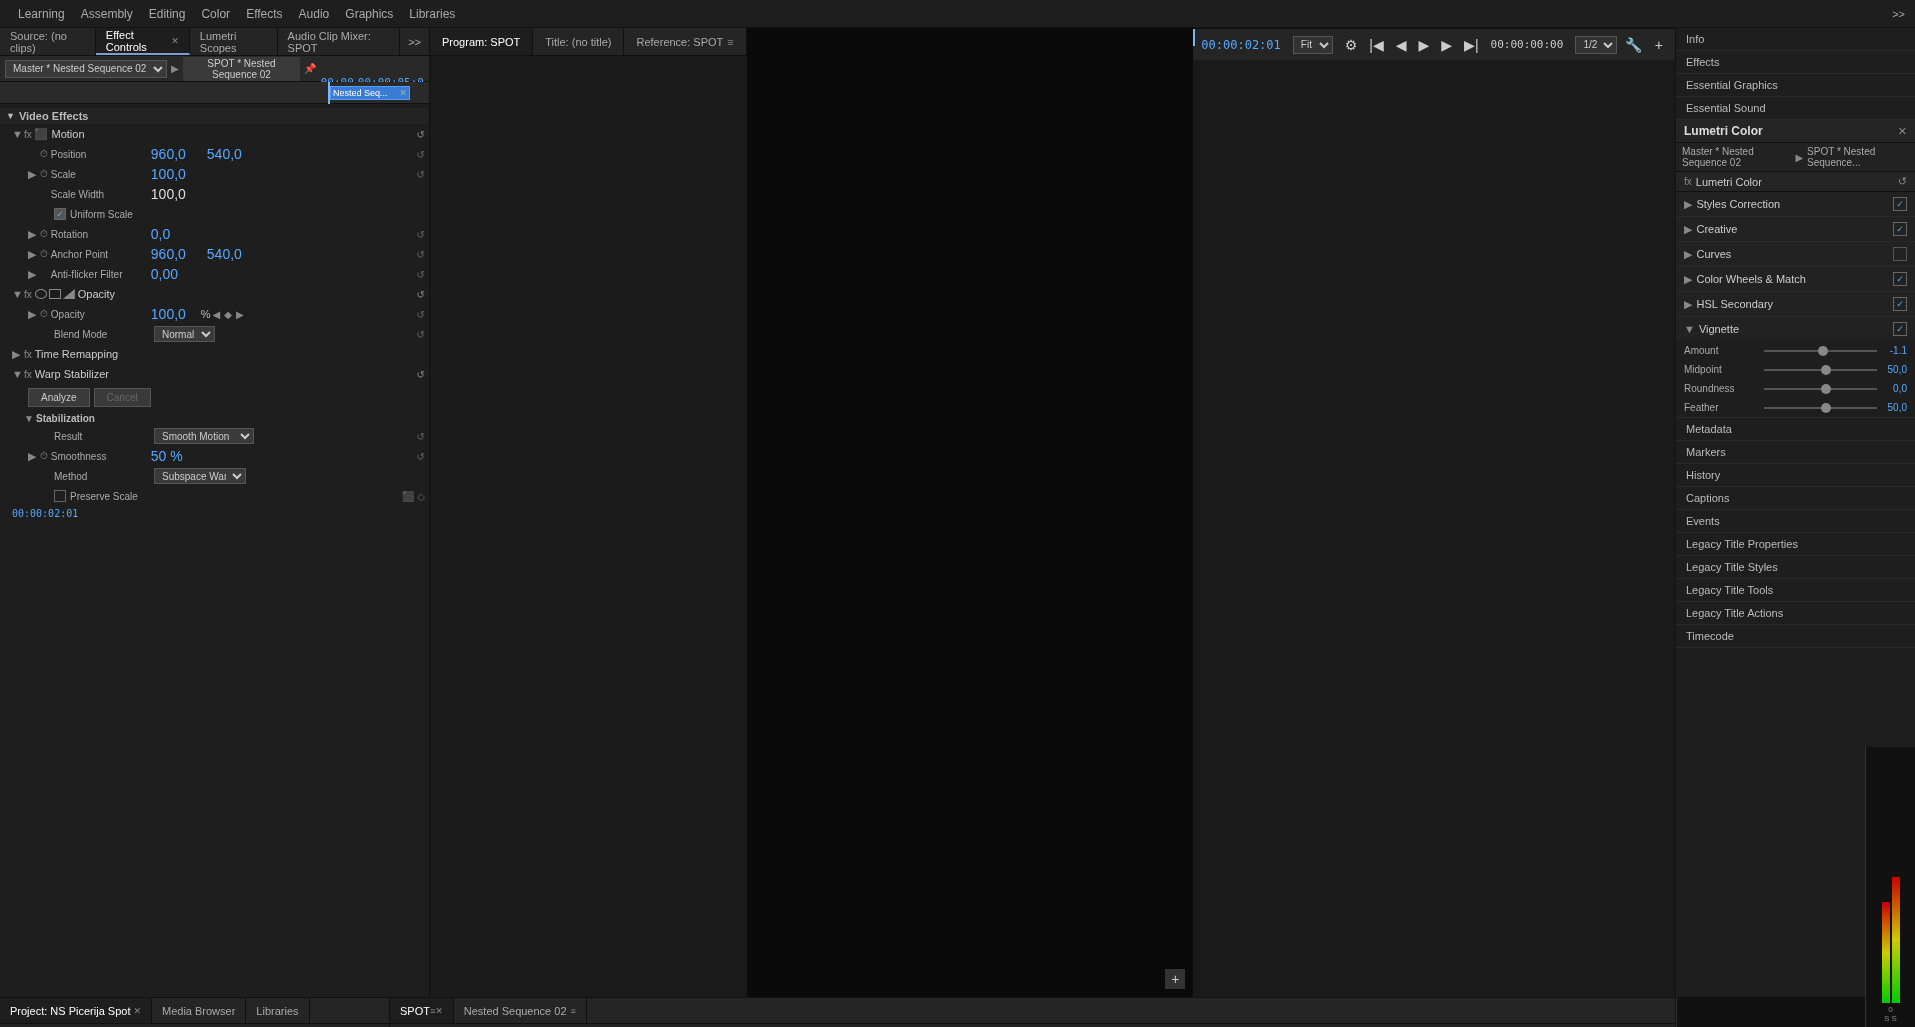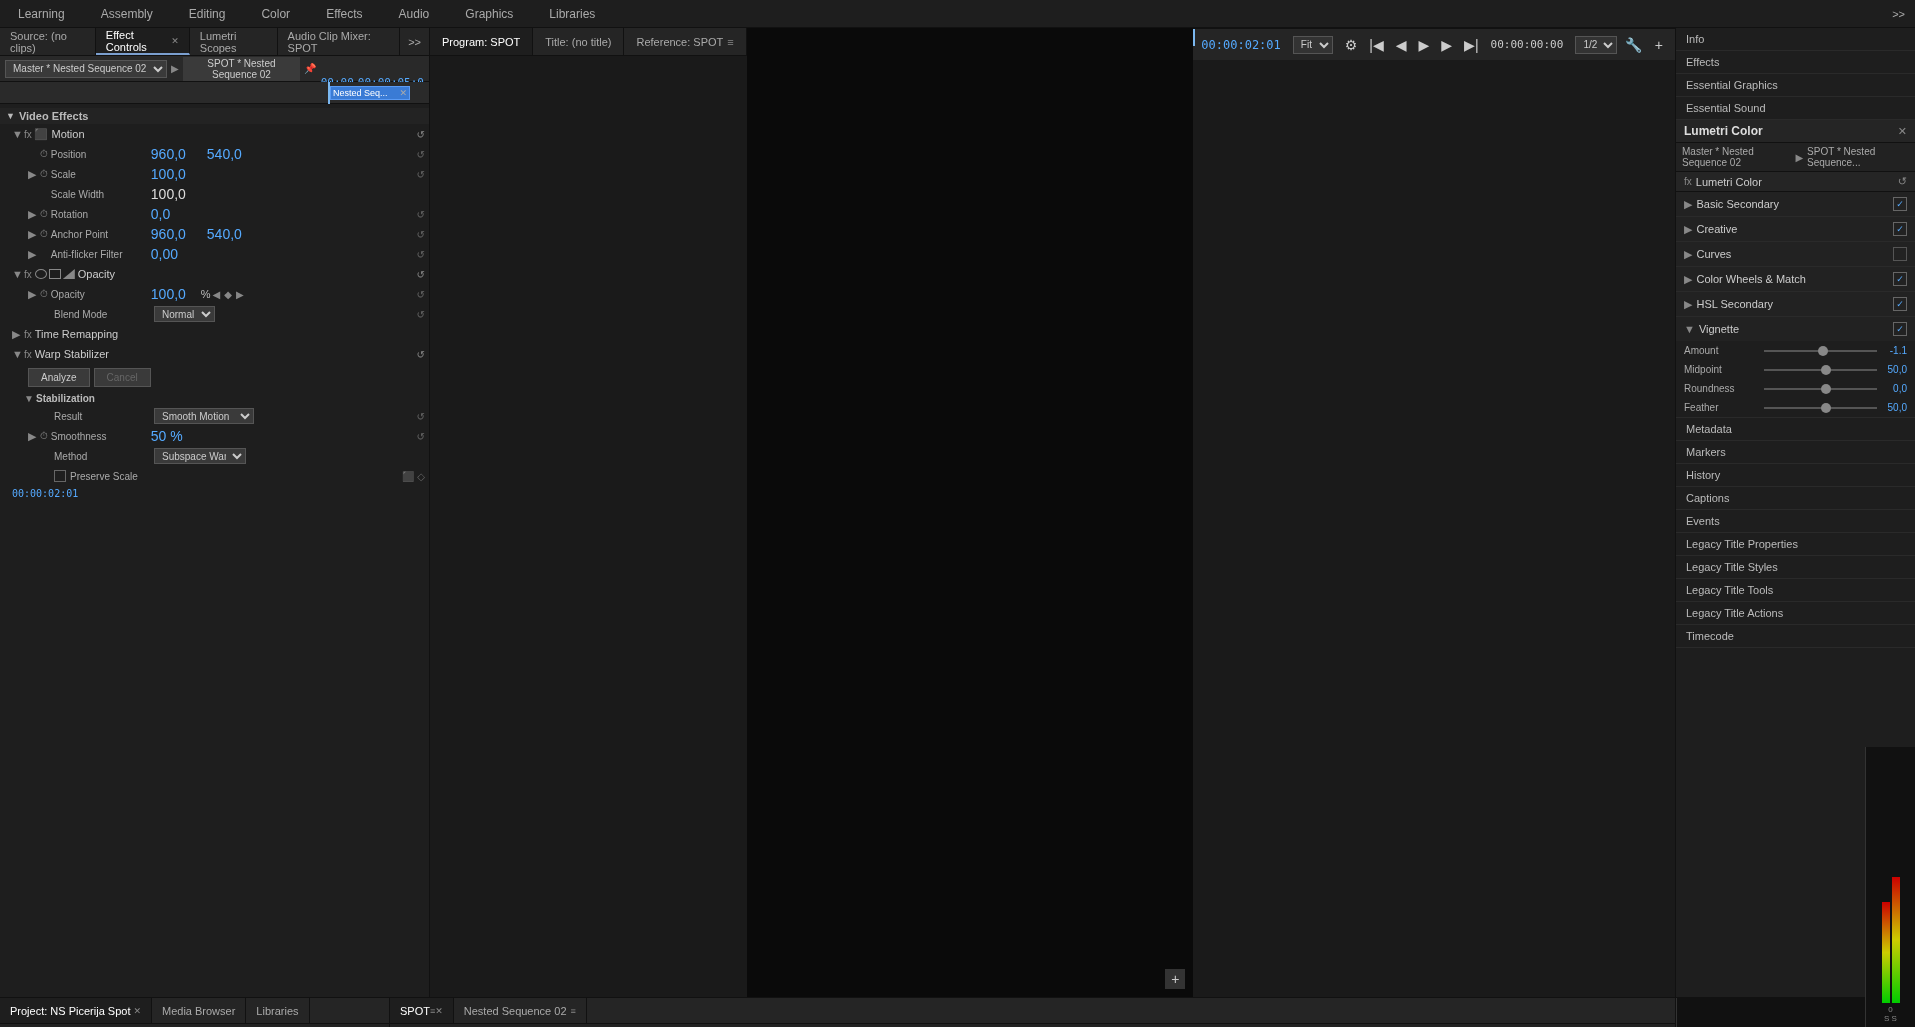--- a/index.html
+++ b/index.html
@@ -14,21 +14,20 @@
     }
 
     
     .top-nav {
       background: #1e1e1e;
       height: 28px;
       display: flex;
       align-items: center;
       border-bottom: 1px solid #111;
       padding: 0 10px;
-      gap: 20px;
     }
     .top-nav-item {
       color: #aaa;
       cursor: pointer;
       font-size: 12px;
       padding: 4px 8px;
     }
     .top-nav-spacer { flex: 1; }
     .top-nav-more { color: #aaa; cursor: pointer; }
 
@@ -659,20 +658,28 @@
           <span class="ec-reset-icon">↺</span>
         </div>
 
         <div class="ec-prop-row">
           <span class="ec-arrow" style="color:transparent;">▶</span>
           <span class="ec-stopwatch" style="color:transparent;">⏱</span>
           <span class="ec-prop-name">Scale Width</span>
           <span class="ec-prop-value white">100,0</span>
         </div>
 
+        <div class="ec-prop-row">
+          <span class="ec-arrow" style="color:transparent;">▶</span>
+          <span style="width:14px;"></span>
+          <div class="ec-prop-check checked">
+              <span class="checkbox-checked"></span>
+            </div>
+          <span class="ec-prop-name">Uniform Scale</span>
+        </div>
 
         <div class="ec-prop-row">
           <span class="ec-arrow">▶</span>
           <span class="ec-stopwatch">⏱</span>
           <span class="ec-prop-name">Rotation</span>
           <span class="ec-prop-value">0,0</span>
           <span class="ec-reset-icon">↺</span>
         </div>
 
         <div class="ec-prop-row">
@@ -875,21 +882,21 @@
 
       <div class="lumetri-fx-header">
         <span class="lumetri-fx-icon">fx</span>
         <span>Lumetri Color</span>
         <span class="lumetri-reset">↺</span>
       </div>
 
       <div class="lumetri-section">
         <div class="lumetri-section-header">
           <span style="color:#888;margin-right:4px;">▶</span>
-          <span class="lumetri-section-title">Basic Secondary</span>
+          <span class="lumetri-section-title">Styles Correction</span>
           <div class="lumetri-section-checkbox">
               <span class="checkbox-checked"></span>
             </div>
         </div>
       </div>
 
       <div class="lumetri-section">
         <div class="lumetri-section-header">
           <span style="color:#888;margin-right:4px;">▶</span>
           <span class="lumetri-section-title">Creative</span>

